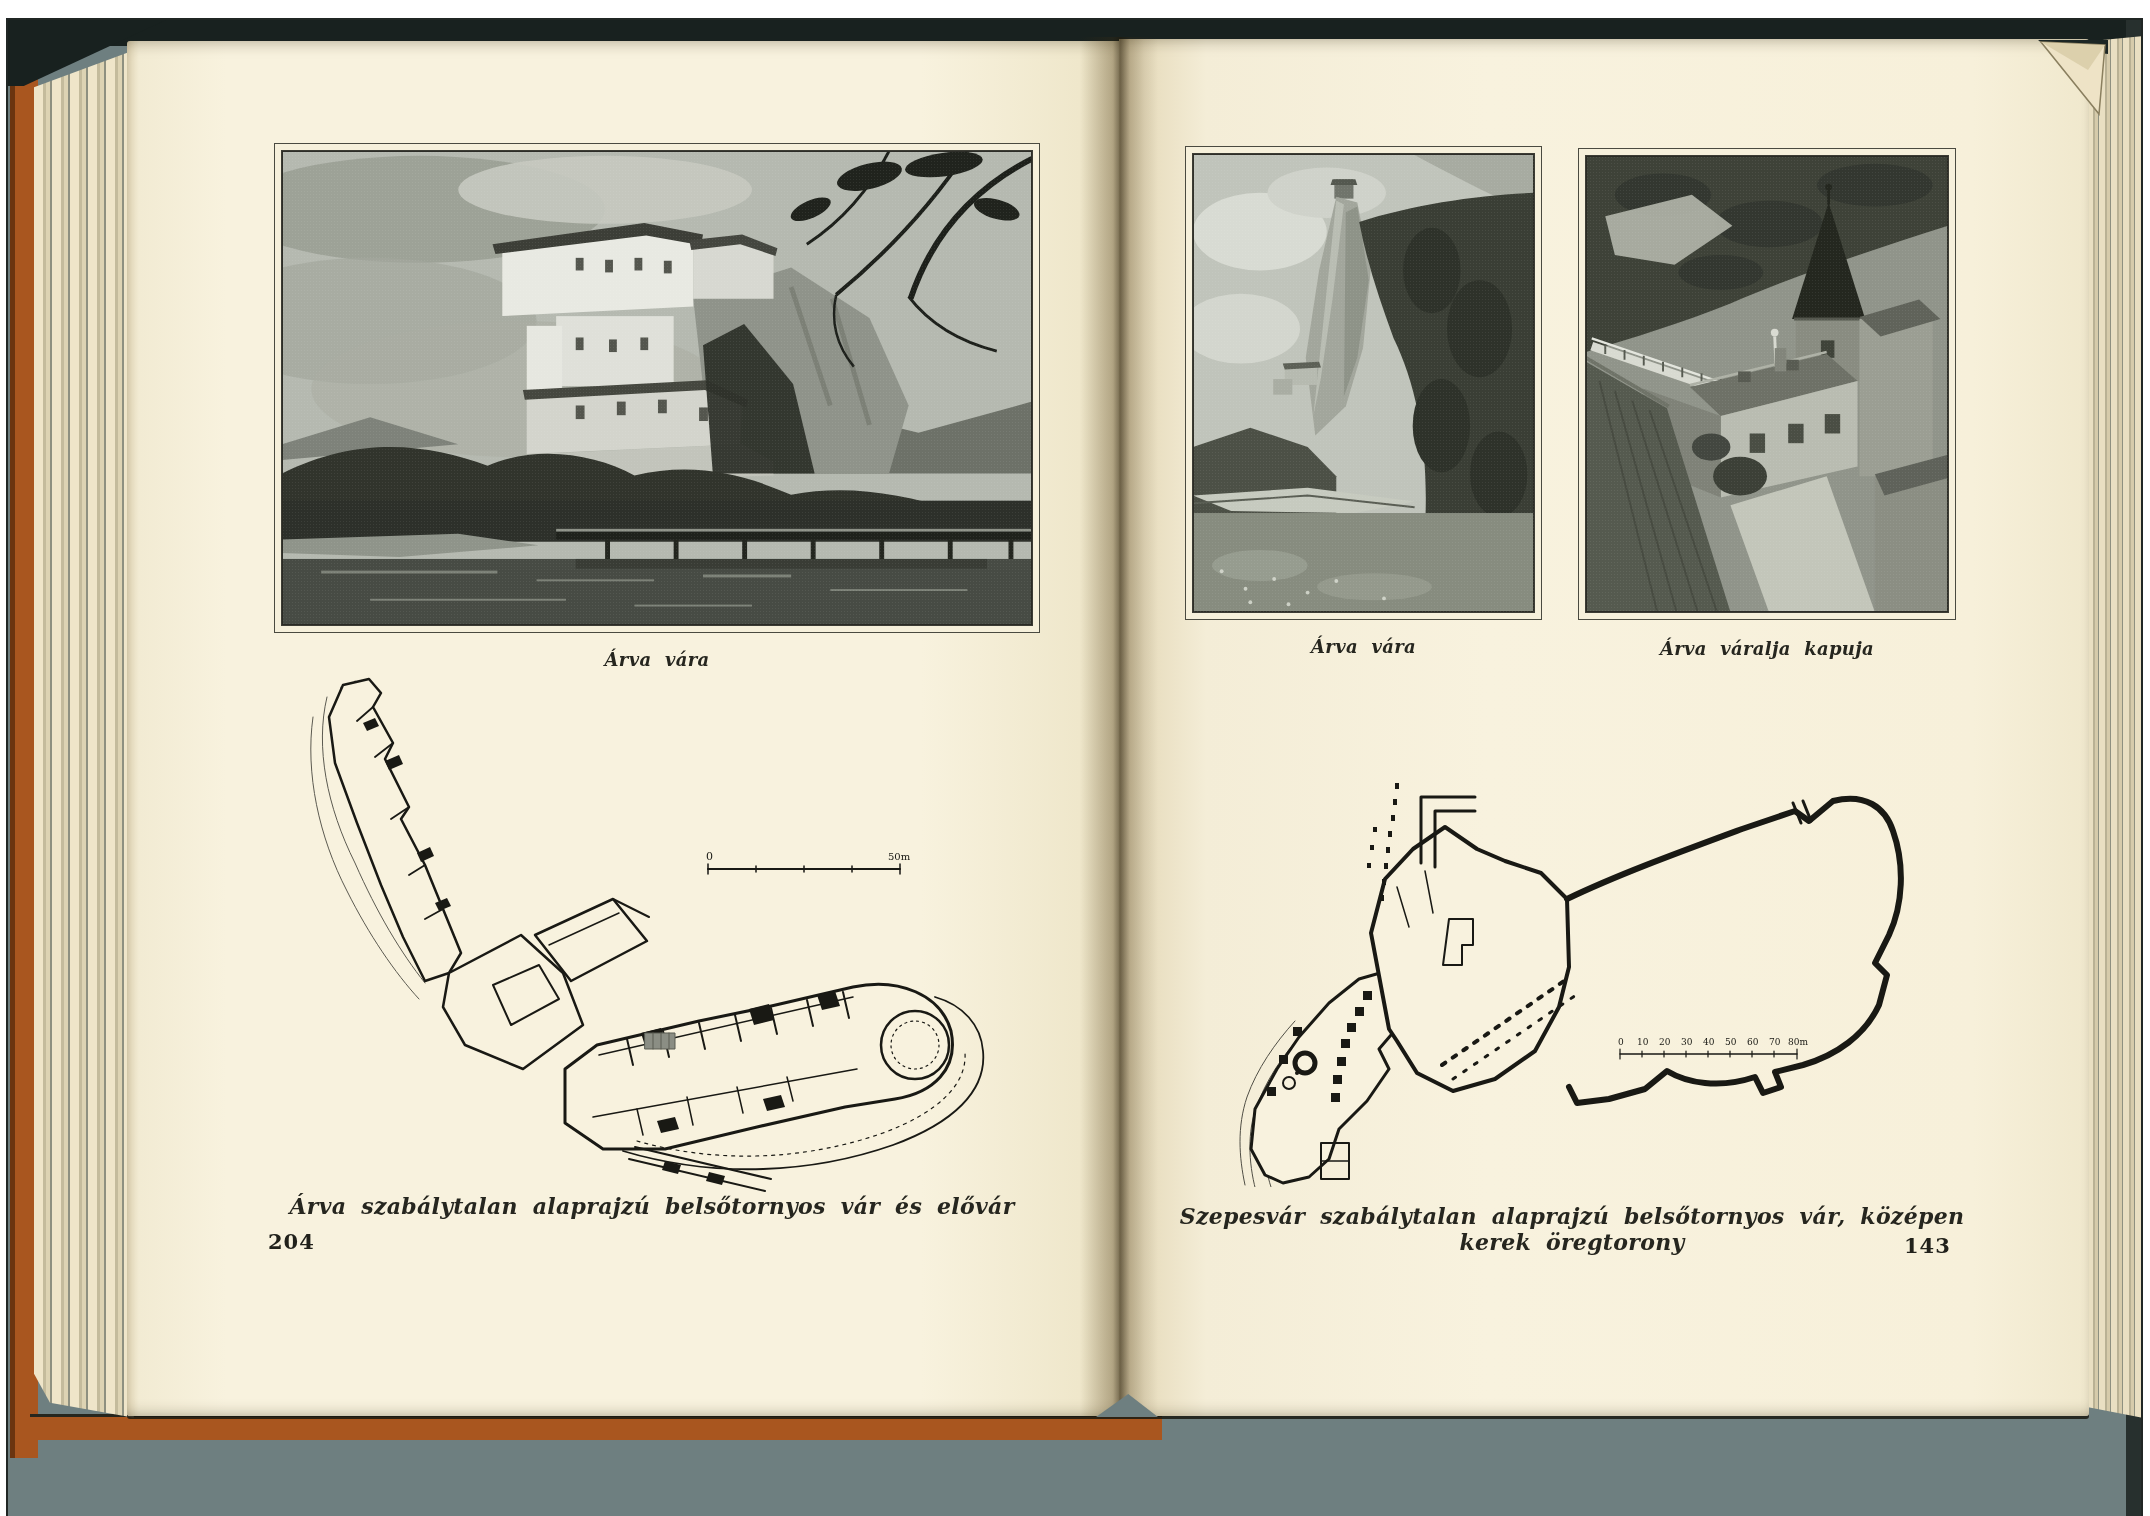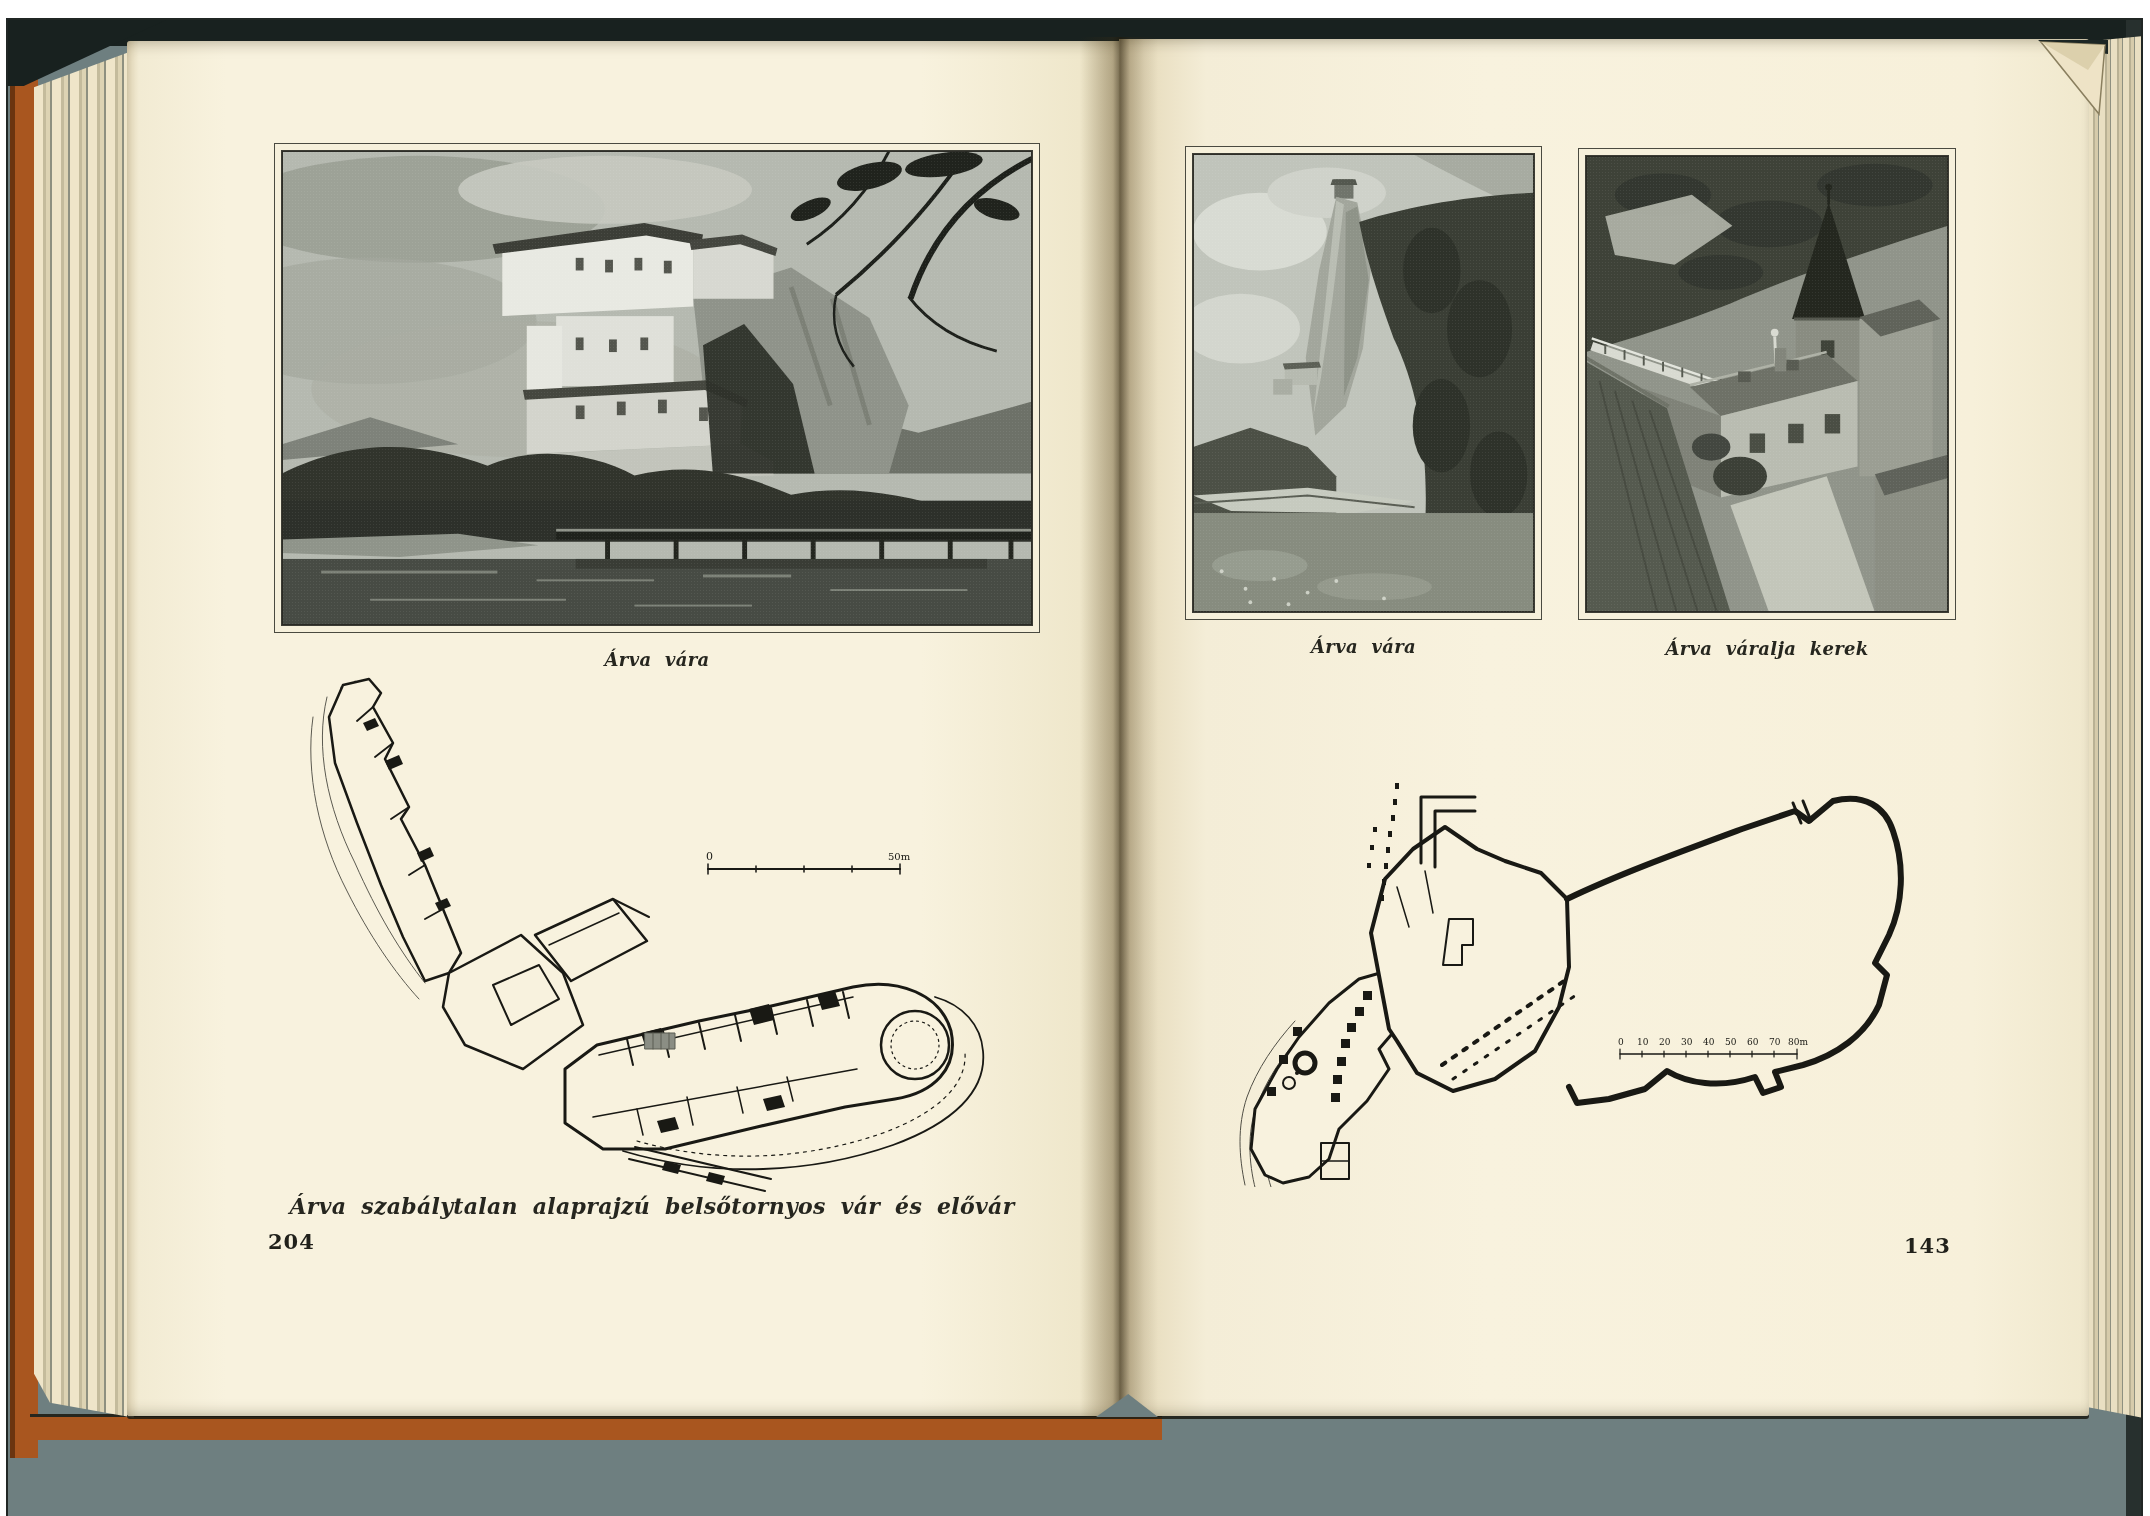--- a/index.html
+++ b/index.html
@@ -280,21 +280,21 @@
         <path d="M14,232 L74,470 M30,242 L94,470 M48,252 L116,470 M66,262 L136,470" stroke="#474b41" stroke-width="2"></path>
       </g>
       <path d="M150,360 L250,330 L300,470 L190,470 Z" fill="#c3c6ba"></path>
       <ellipse cx="160" cy="330" rx="28" ry="20" fill="#3c4037"></ellipse>
       <ellipse cx="130" cy="300" rx="20" ry="14" fill="#434740"></ellipse>
       <path d="M300,330 L376,310 L376,470 L300,470 Z" fill="#8b8e83"></path>
       <path d="M300,328 L376,308 L376,332 L310,350 Z" fill="#5f625a"></path>
       <rect x="0.5" y="0.5" width="375" height="469" fill="none" stroke="#2a2a24"></rect>
     </svg>
   </div>
-  <div class="abs caption cap-photo" style="left:1570px;top:618px;width:378px;">Árva váralja kerek</div>
+  <div class="abs caption cap-photo" style="left:1570px;top:618px;width:378px;">Árva váralja kapuja</div>
 
   <svg class="abs" style="left:1229px;top:747px;" width="680" height="420" viewBox="0 0 680 420">
     <g stroke="#191914" fill="none" stroke-linejoin="round" stroke-linecap="round">
       <g stroke-width="1" opacity=".75">
         <path d="M8,418 C2,390 0,360 10,330 C20,302 38,276 58,254"></path>
         <path d="M20,428 C12,400 10,370 18,344 C28,314 46,288 66,266"></path>
         <path d="M34,420 C26,396 26,368 34,344"></path>
       </g>
       <path d="M150,204 L170,210 L179,230 L166,254 L142,282 L152,302 L130,334 L102,362 L92,392 L72,410 L46,416 L28,408 L14,382 L18,342 L40,302 L62,270 L92,236 L122,212 Z" stroke-width="3" fill="#f8f2de"></path>
       <g fill="#191914" stroke="none">
@@ -345,20 +345,21 @@
           <text x="61" y="0">30</text>
           <text x="83" y="0">40</text>
           <text x="105" y="0">50</text>
           <text x="127" y="0">60</text>
           <text x="149" y="0">70</text>
           <text x="168" y="0">80m</text>
         </g>
       </g>
     </g>
   </svg>
+  <div class="abs caption cap-plan" style="left:1159px;top:1183px;width:810px;">Szepesvár szabálytalan alaprajzú belsőtornyos vár, középen kerek öregtorony</div>
   <div class="abs pagenum" style="left:1896px;top:1213px;">143</div>
 
   <svg class="abs" style="left:2030px;top:20px;" width="70" height="78" viewBox="0 0 70 78">
     <polygon points="0,0 70,0 70,14 8,6" fill="#1c2624"></polygon>
     <polygon points="3,2 67,5 61,74" fill="#eee3c6" stroke="#8a7f5f" stroke-width="1.5"></polygon>
     <polygon points="3,2 67,5 50,30" fill="#dcd0ac"></polygon>
   </svg>
 
   <div class="abs gutter-notch"></div>
 </div>

